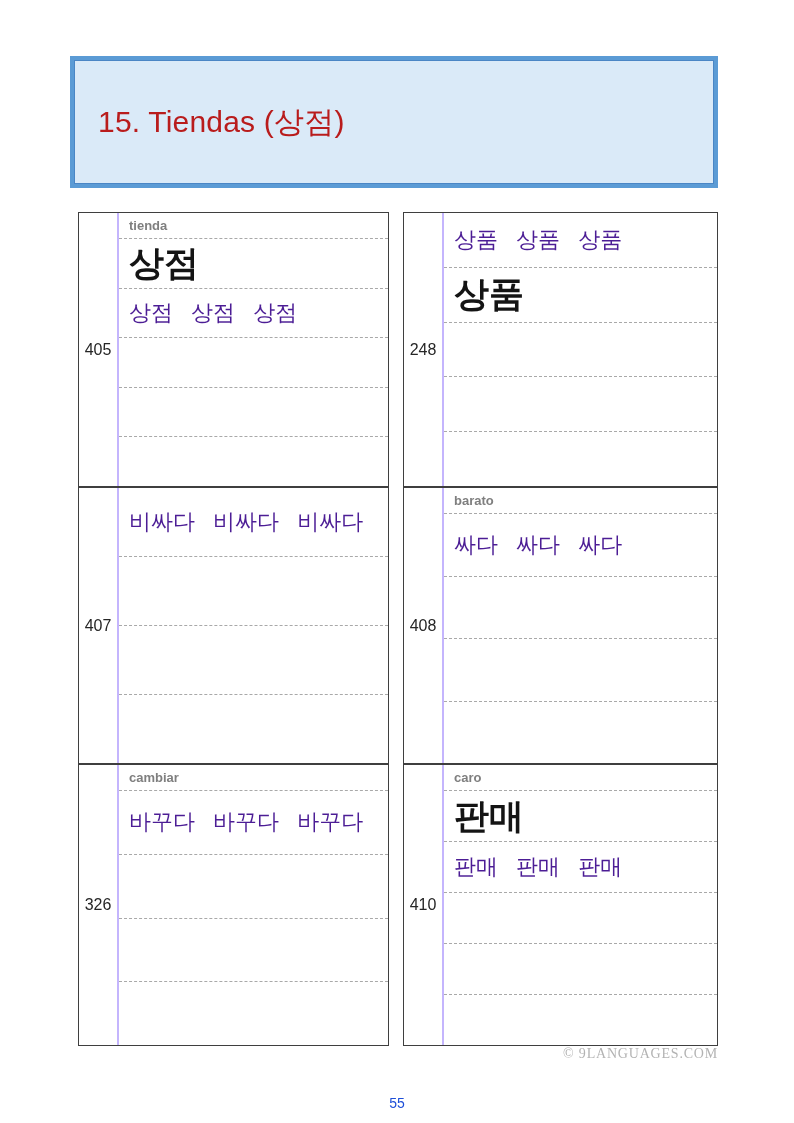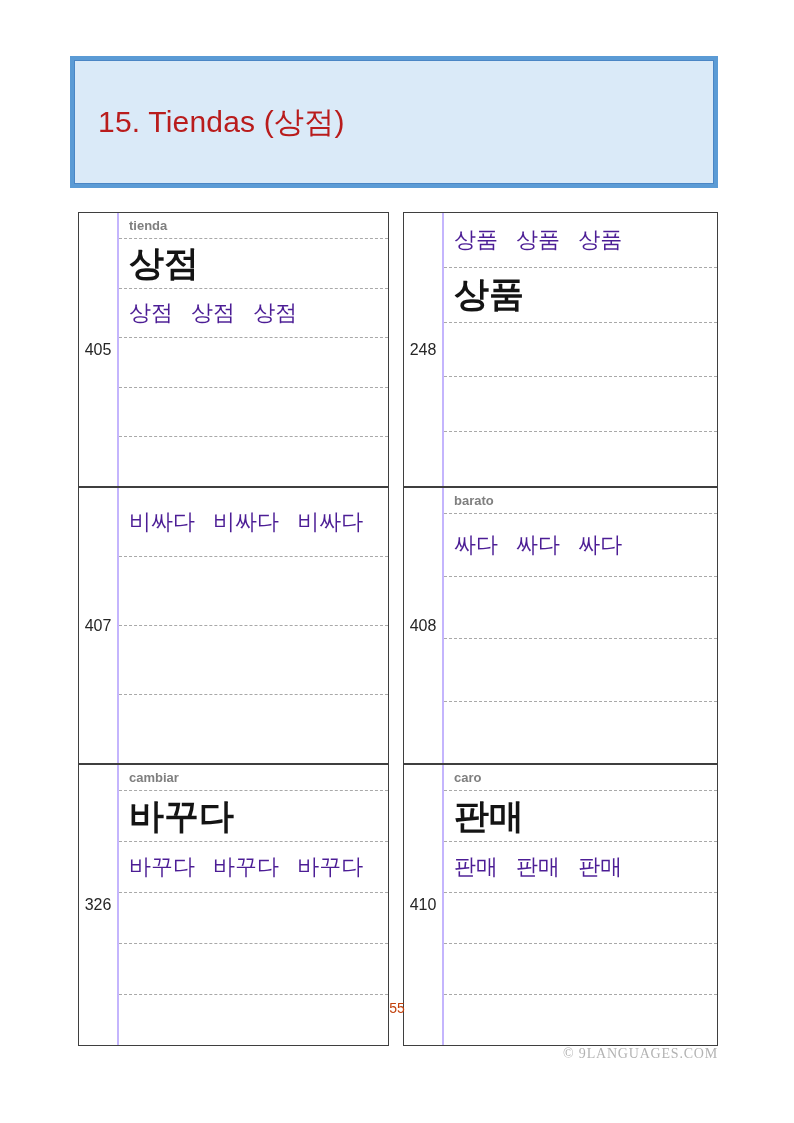--- a/index.html
+++ b/index.html
@@ -91,26 +91,26 @@
     font-weight: normal;
     color: #4c1d95;
     word-spacing: 12px;
     white-space: nowrap;
   }
   .row-empty { flex: 1; }
   .row-last { border-bottom: none; }
   
   .page-number {
     position: absolute;
-    top: 1000px;
+    top: 1095px;
     left: 0;
     width: 100%;
     text-align: center;
     font-size: 14px;
-    color: #c2410c;
+    color: #1d4ed8;
   }
   .copyright {
     position: absolute;
     top: 1046px;
     right: 76px;
     font-family: "Liberation Serif", serif;
     font-size: 14px;
     color: #b3b3b3;
     letter-spacing: 0.8px;
   }
@@ -167,21 +167,20 @@
         <div class="row row-empty"></div>
         <div class="row row-empty"></div>
         <div class="row row-empty row-last"></div>
       </div>
     </div>
 
     <div class="card">
       <div class="num-col">326</div>
       <div class="content-col">
         <div class="row row-label">cambiar</div>
-        <div class="row row-korean">바꾸다</div>
         <div class="row row-practice">바꾸다 바꾸다 바꾸다</div>
         <div class="row row-empty"></div>
         <div class="row row-empty"></div>
         <div class="row row-empty row-last"></div>
       </div>
     </div>
 
     <div class="card">
       <div class="num-col">410</div>
       <div class="content-col">

